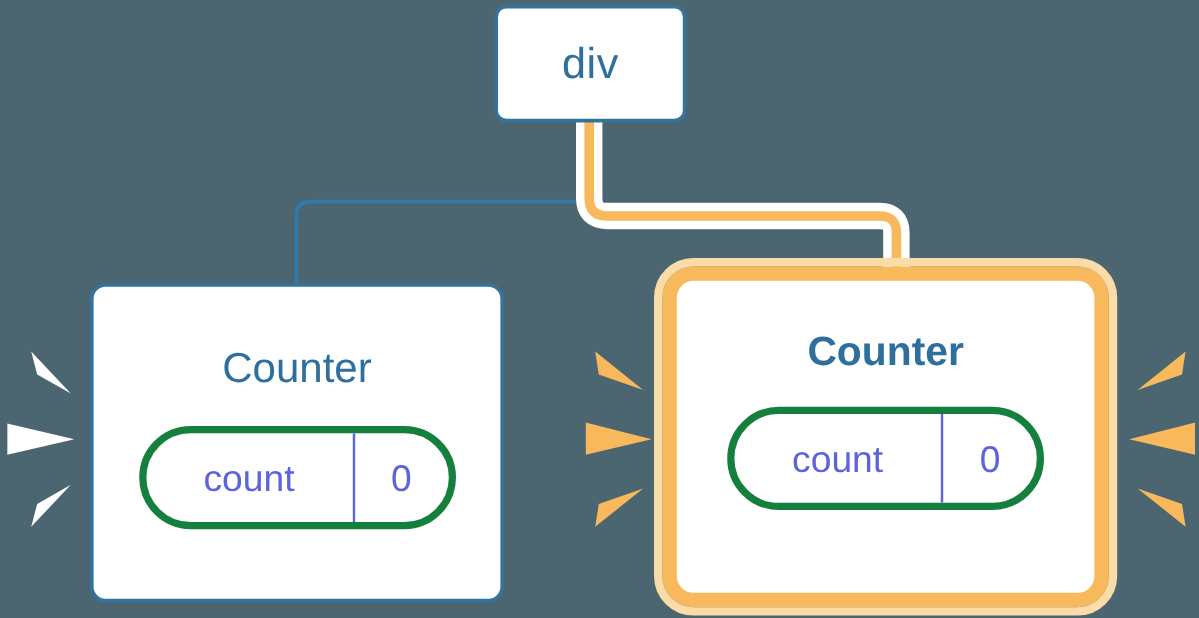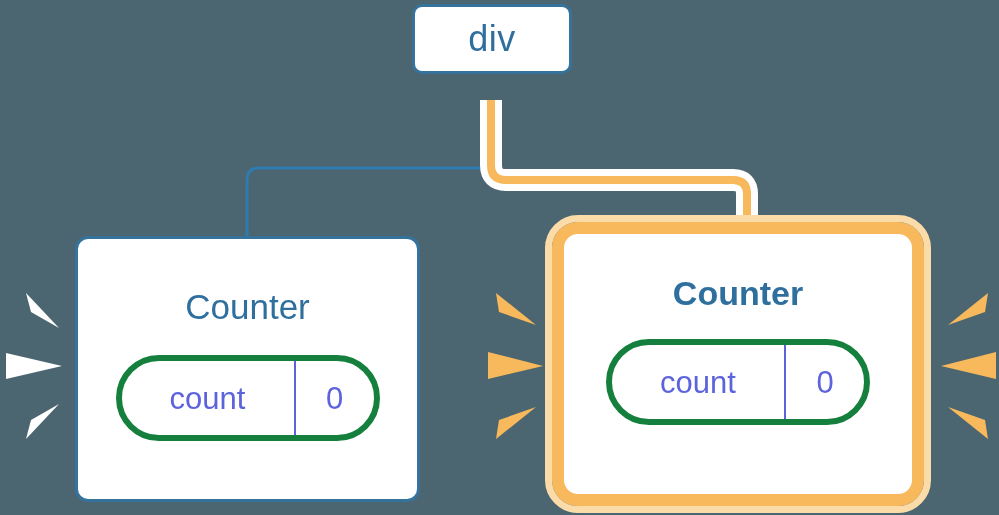--- a/index.html
+++ b/index.html
@@ -27,21 +27,21 @@
     width: 999px;
     height: 515px;
   }
 
   
   .div-node {
     position: absolute;
     left: 412px;
     top: 4px;
     width: 160px;
-    height: 70px;
+    height: 98px;
     background: #FFFFFF;
     border: 3px solid #35739D;
     border-radius: 10px;
     box-sizing: border-box;
     display: flex;
     align-items: center;
     justify-content: center;
     z-index: 5;
   }
   .div-node .node-label {

